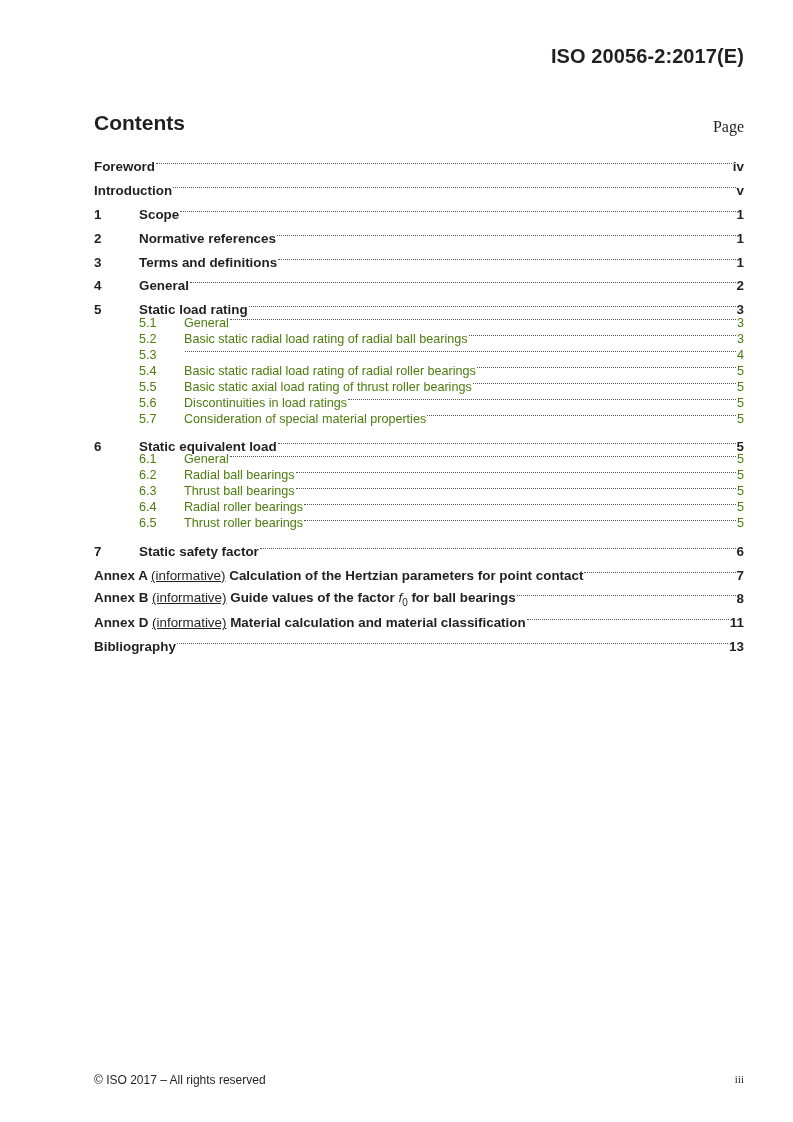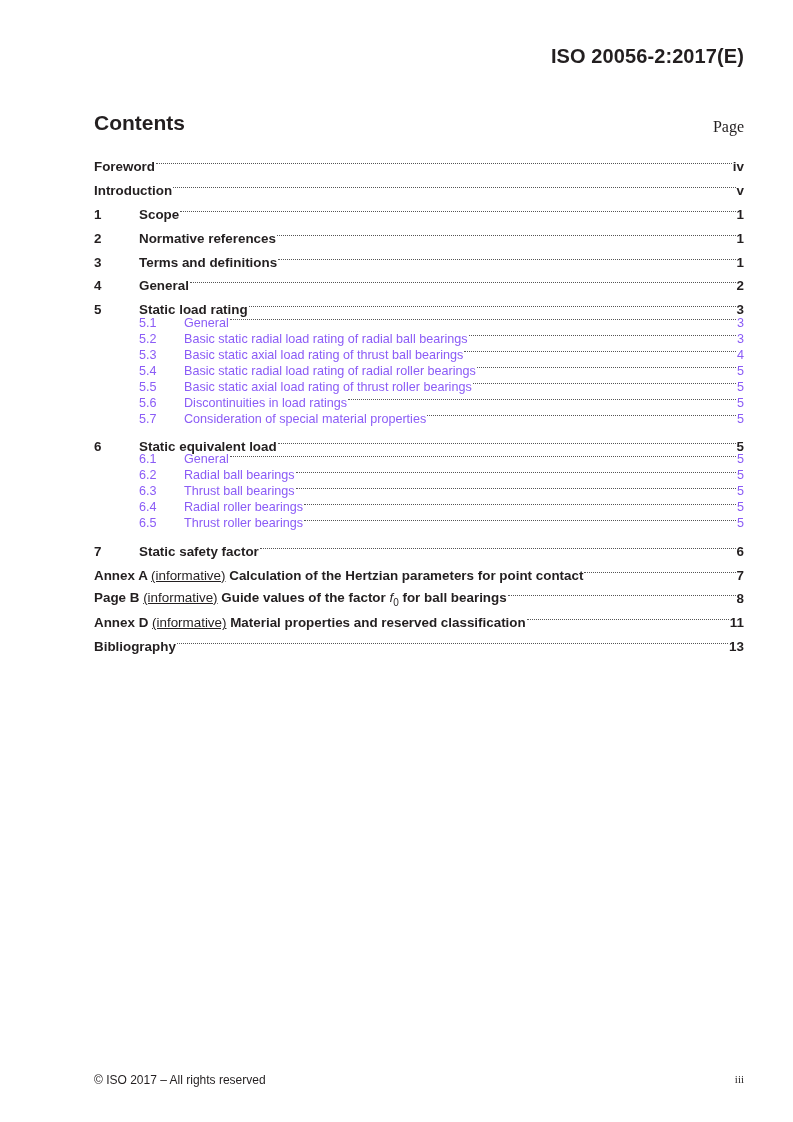--- a/index.html
+++ b/index.html
@@ -3,21 +3,21 @@
   <meta charset="utf-8">
   <style>
     html, body { margin:0; padding:0; background:#ffffff; }
     body { width:793px; height:1122px; position:relative; overflow:hidden; font-family:"Liberation Serif","DejaVu Serif",serif; color:#231f20; }
     .doc-id { position:absolute; top:45px; right:49px; font-size:20px; font-weight:bold; font-family:"Liberation Sans Narrow","Liberation Sans",sans-serif; letter-spacing:0.1px; }
     .contents-title { position:absolute; top:111px; left:94px; font-size:21px; font-weight:bold; font-family:"Liberation Sans Narrow","Liberation Sans",sans-serif; }
     .page-label { position:absolute; top:118px; right:49px; font-size:16px; }
     .toc { position:absolute; left:94px; top:155px; width:650px; }
     .row { display:flex; align-items:center; font-family:"Liberation Sans Narrow","Liberation Sans",sans-serif; }
     .row.main { font-size:13.4px; font-weight:bold; height:23.8px; }
-    .row.sub { font-size:12.6px; font-weight:normal; height:16px; color:#8b5cf6; }
+    .row.sub { font-size:12.6px; font-weight:normal; height:16px; color:#4d7c0f; }
     .row.sub-first { margin-top:-7px; }
     .row.after-sub { margin-top:8px; }
     .num { display:inline-block; width:45px; flex:none; }
     .subnum { display:inline-block; width:45px; flex:none; margin-left:45px; }
     .label { flex:none; white-space:nowrap; }
     .leader { flex:1 1 auto; border-bottom:1px dotted #555; margin:0 1px; position:relative; top:-3px; min-width:4px; }
     .pg { flex:none; text-align:right; }
     .annex-prefix { font-weight:bold; }
     .informative { font-weight:normal;text-decoration:underline; }
     .italic { font-style:italic; font-weight:normal; }
@@ -82,21 +82,20 @@
       <span class="pg">3</span>
   </div>
   <div class="row sub">
     <span class="subnum">5.2</span>
       <span class="label">Basic static radial load rating of radial ball bearings</span>
       <span class="leader"></span>
       <span class="pg">3</span>
   </div>
   <div class="row sub">
     <span class="subnum">5.3</span>
-      <span class="label">Basic static axial load rating of thrust ball bearings</span>
       <span class="leader"></span>
       <span class="pg">4</span>
   </div>
   <div class="row sub">
     <span class="subnum">5.4</span>
       <span class="label">Basic static radial load rating of radial roller bearings</span>
       <span class="leader"></span>
       <span class="pg">5</span>
   </div>
   <div class="row sub">
@@ -161,26 +160,26 @@
       <span class="leader"></span>
       <span class="pg">6</span>
   </div>
 
   <div class="row main">
     <span class="label"><span class="annex-prefix">Annex A</span> <span class="informative">(informative)</span> <span>Calculation of the Hertzian parameters for point contact</span></span>
       <span class="leader"></span>
       <span class="pg">7</span>
   </div>
   <div class="row main">
-    <span class="label"><span class="annex-prefix">Page B</span> <span class="informative">(informative)</span> <span>Guide values of the factor </span><span class="italic">f</span><sub style="font-weight:normal;font-size:10px;">0</sub><span> for ball bearings</span></span>
+    <span class="label"><span class="annex-prefix">Annex B</span> <span class="informative">(informative)</span> <span>Guide values of the factor </span><span class="italic">f</span><sub style="font-weight:normal;font-size:10px;">0</sub><span> for ball bearings</span></span>
       <span class="leader"></span>
       <span class="pg">8</span>
   </div>
   <div class="row main">
-    <span class="label"><span class="annex-prefix">Annex D</span> <span class="informative">(informative)</span> <span>Material properties and reserved classification</span></span>
+    <span class="label"><span class="annex-prefix">Annex D</span> <span class="informative">(informative)</span> <span>Material calculation and material classification</span></span>
       <span class="leader"></span>
       <span class="pg">11</span>
   </div>
 
   <div class="row main">
     <span class="label">Bibliography</span>
       <span class="leader"></span>
       <span class="pg">13</span>
   </div>
 </div>

